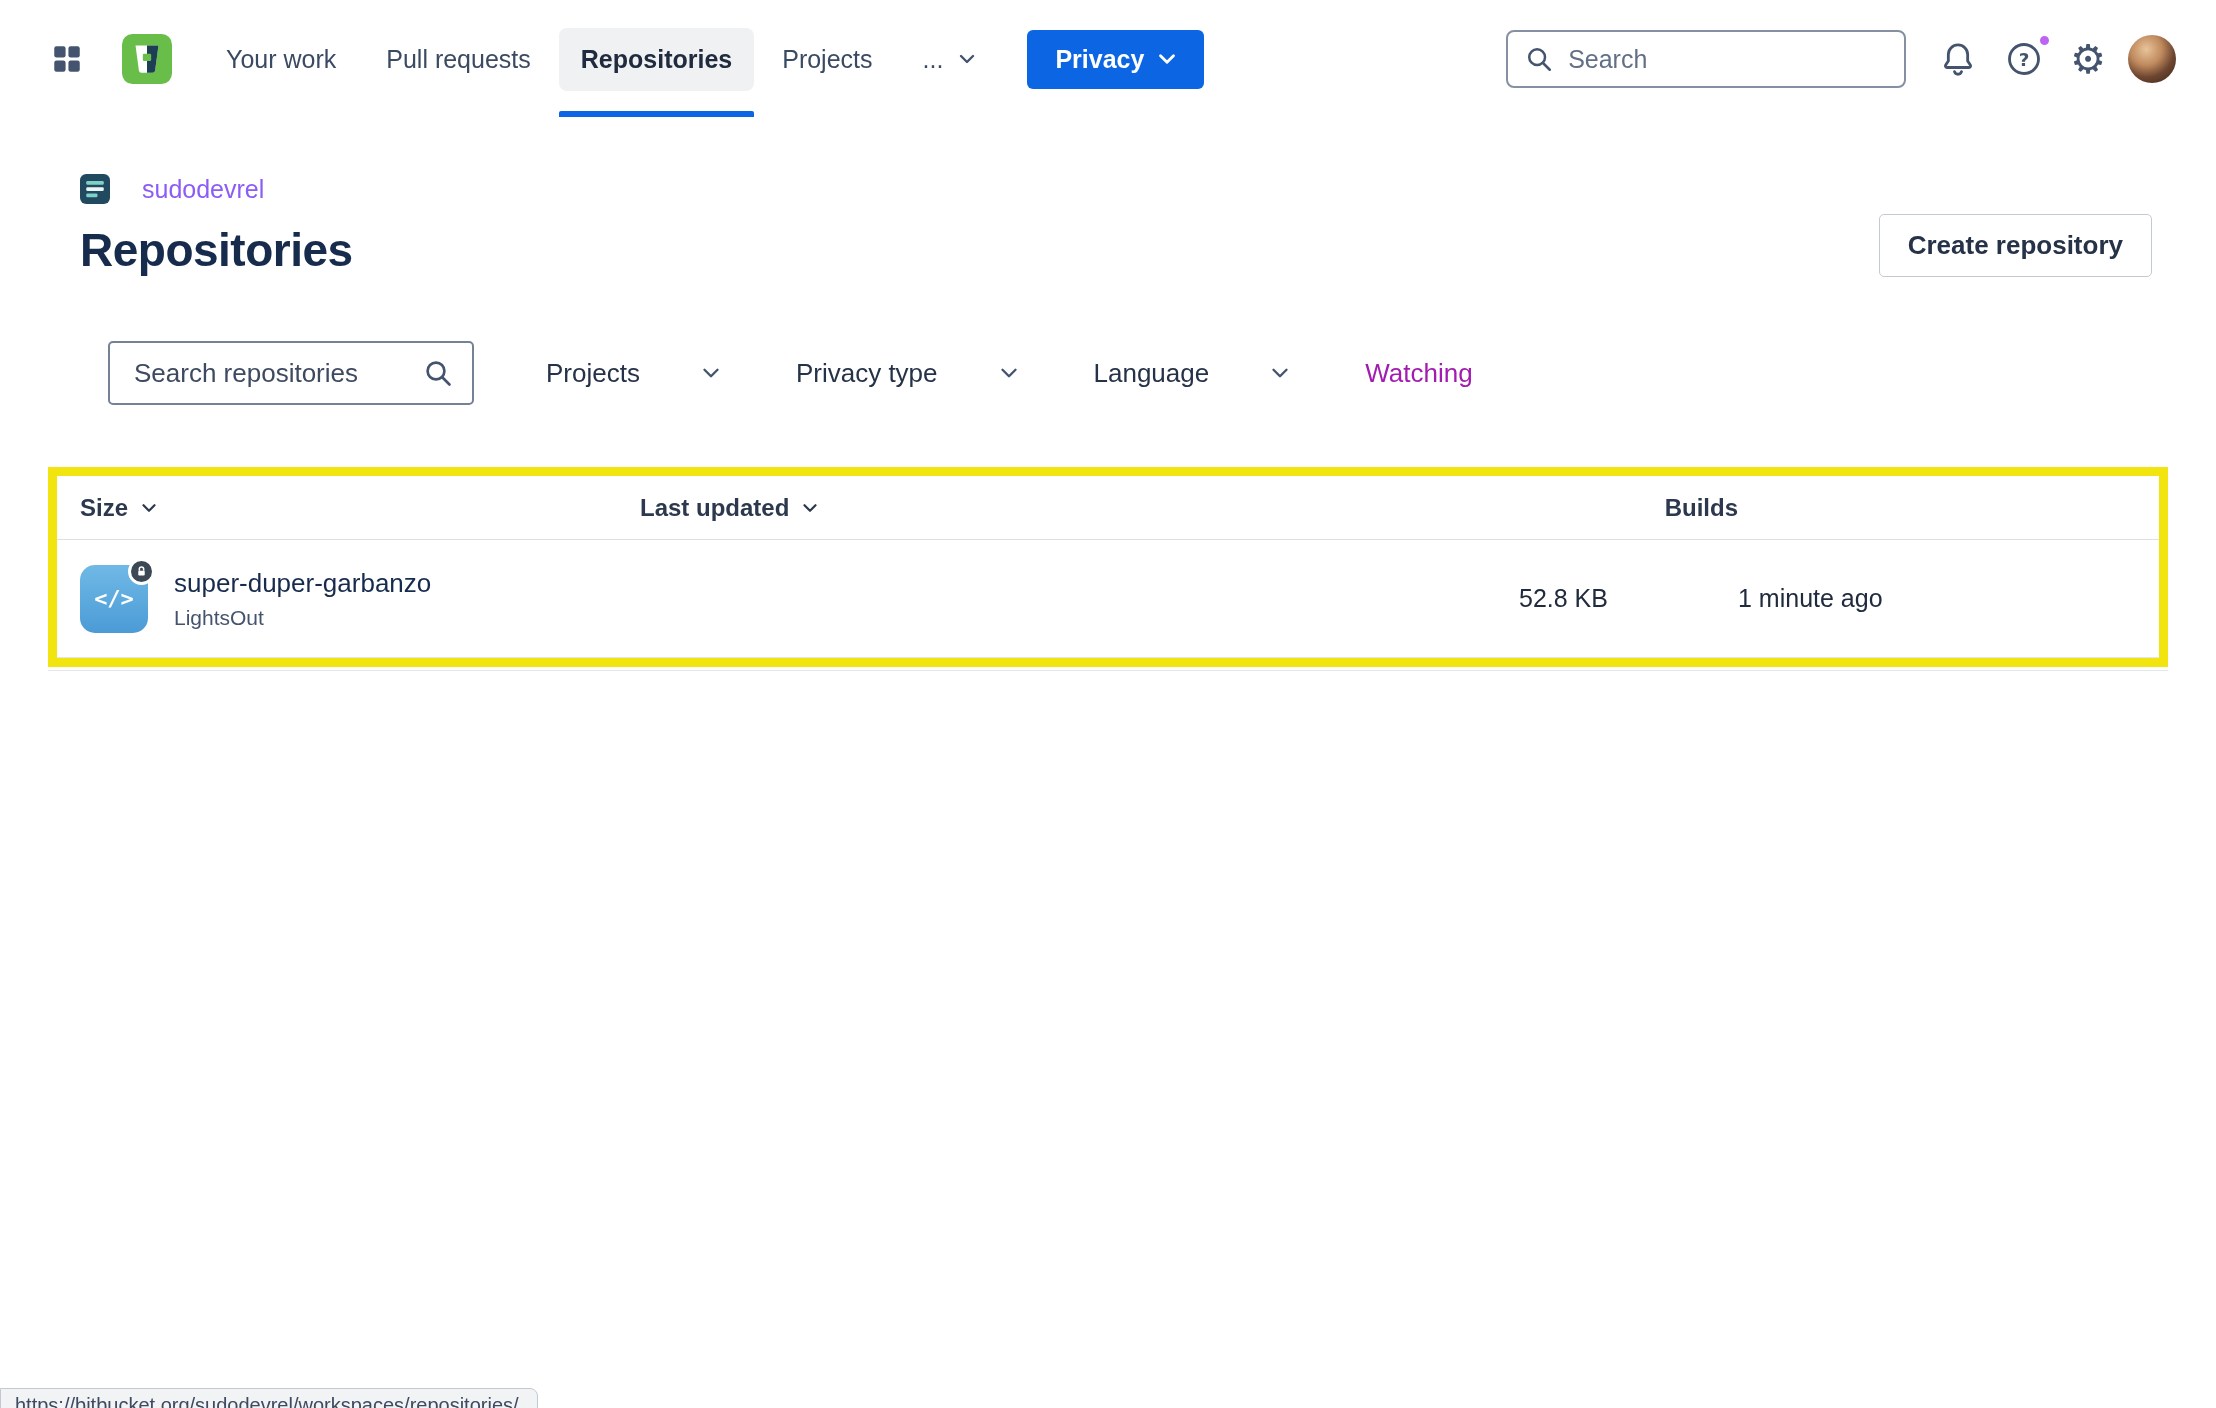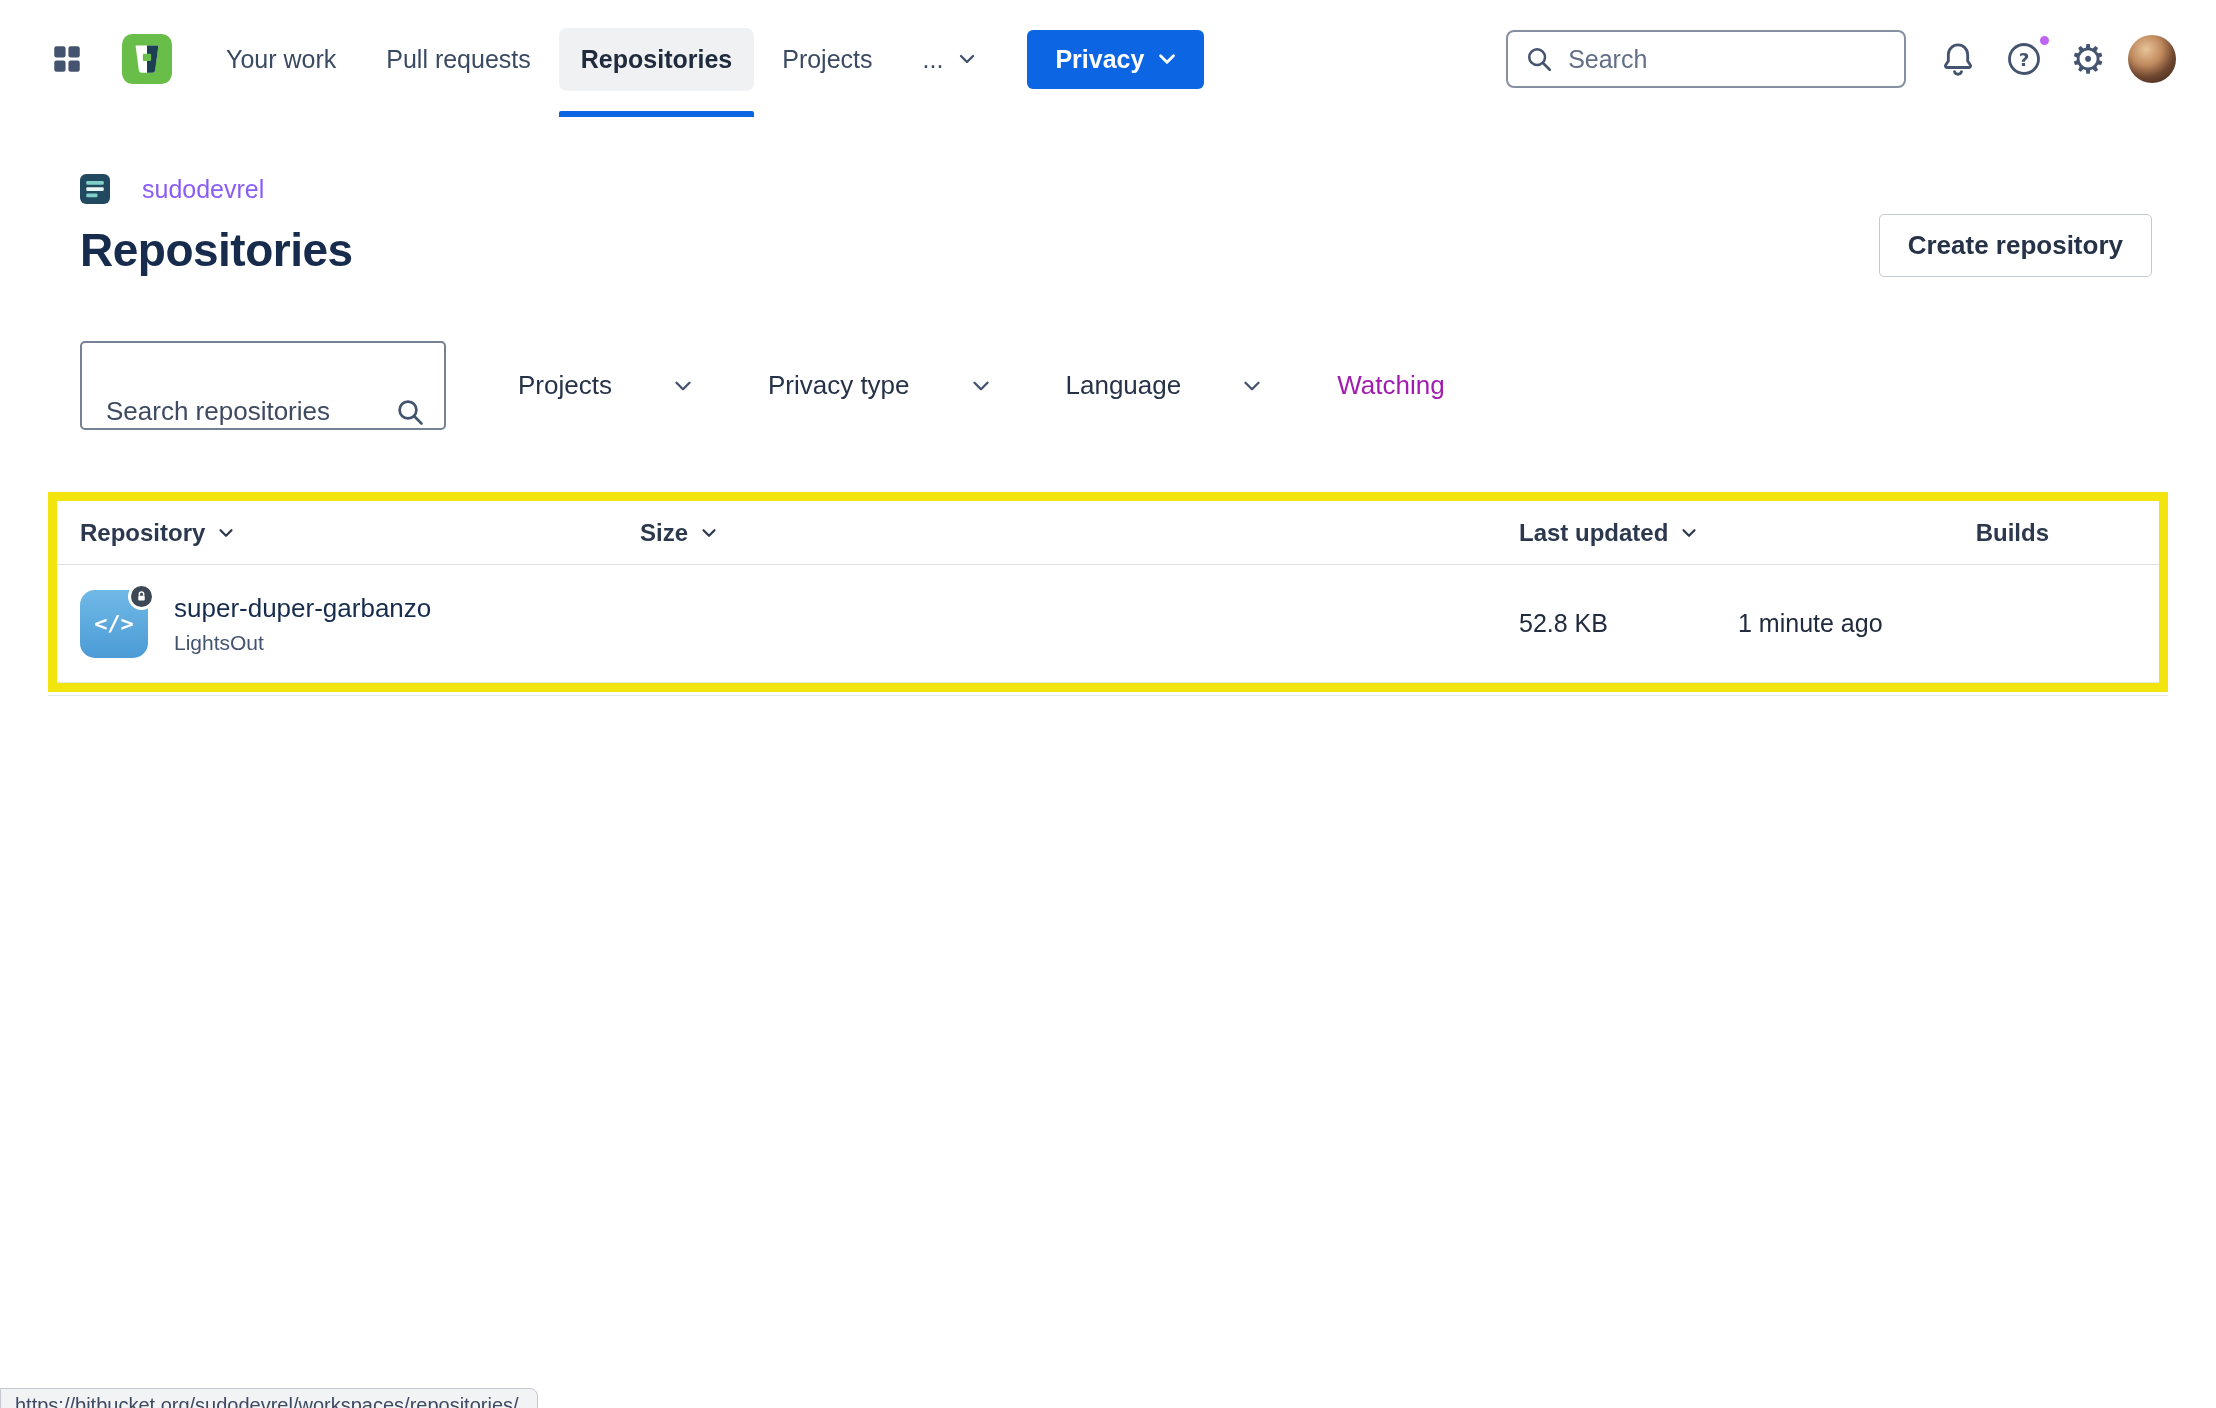--- a/index.html
+++ b/index.html
@@ -71,22 +71,22 @@
   .page-head{display:flex;align-items:flex-end;justify-content:space-between;padding:10px 64px 0 80px;}
   .page-title{font-size:46px;font-weight:700;margin:0;color:var(--text);letter-spacing:-0.5px;}
   .create-repo-btn{
     background:#fff;border:1px solid #C3CAD4;border-radius:5px;cursor:pointer;color:#253247;
     font-size:26px;font-weight:700;padding:15px 28px;font-family:"Liberation Sans",sans-serif;
   }
 
   
   .filters{margin:64px 0 0 80px;display:flex;align-items:center;}
   .repo-search{
-    width:366px;height:89px;border:2px solid #758195;border-radius:5px;
-    display:flex;align-items:flex-end;padding:0 18px 0 22px;background:#fff;
+    width:366px;height:64px;border:2px solid #758195;border-radius:5px;
+    display:flex;align-items:center;padding:0 18px 0 22px;background:#fff;margin-left:28px;
   }
   .repo-search input{
     border:none;outline:none;flex:1;font-size:26px;color:var(--text);background:transparent;min-width:0;
     font-family:"Liberation Sans",sans-serif;
   }
   .repo-search input::placeholder{color:#3d4a60;}
   .filter-trigger{
     margin-left:72px;display:flex;align-items:center;gap:58px;background:none;border:none;cursor:pointer;
     font-size:26px;color:#253247;font-family:"Liberation Sans",sans-serif;padding:10px 0;
   }
@@ -284,28 +284,20 @@
     </span>
   </button>
 
   <button class="watching">Watching</button>
 </div>
 
 <div class="highlight-box">
   <div class="repo-table">
 
     <div class="t-head">
-      <button class="th">
-        <span>Repository</span>
-        <span style="color:#2b384d">
-          <svg viewBox="0 0 24 24" width="22" height="22">
-              <path d="M6 9l6 6 6-6" fill="none" stroke="currentColor" stroke-width="2.4" stroke-linecap="round" stroke-linejoin="round"></path>
-            </svg>
-        </span>
-      </button>
       <button class="th">
         <span>Size</span>
         <span style="color:#2b384d">
           <svg viewBox="0 0 24 24" width="22" height="22">
               <path d="M6 9l6 6 6-6" fill="none" stroke="currentColor" stroke-width="2.4" stroke-linecap="round" stroke-linejoin="round"></path>
             </svg>
         </span>
       </button>
       <button class="th">
         <span>Last updated</span>

